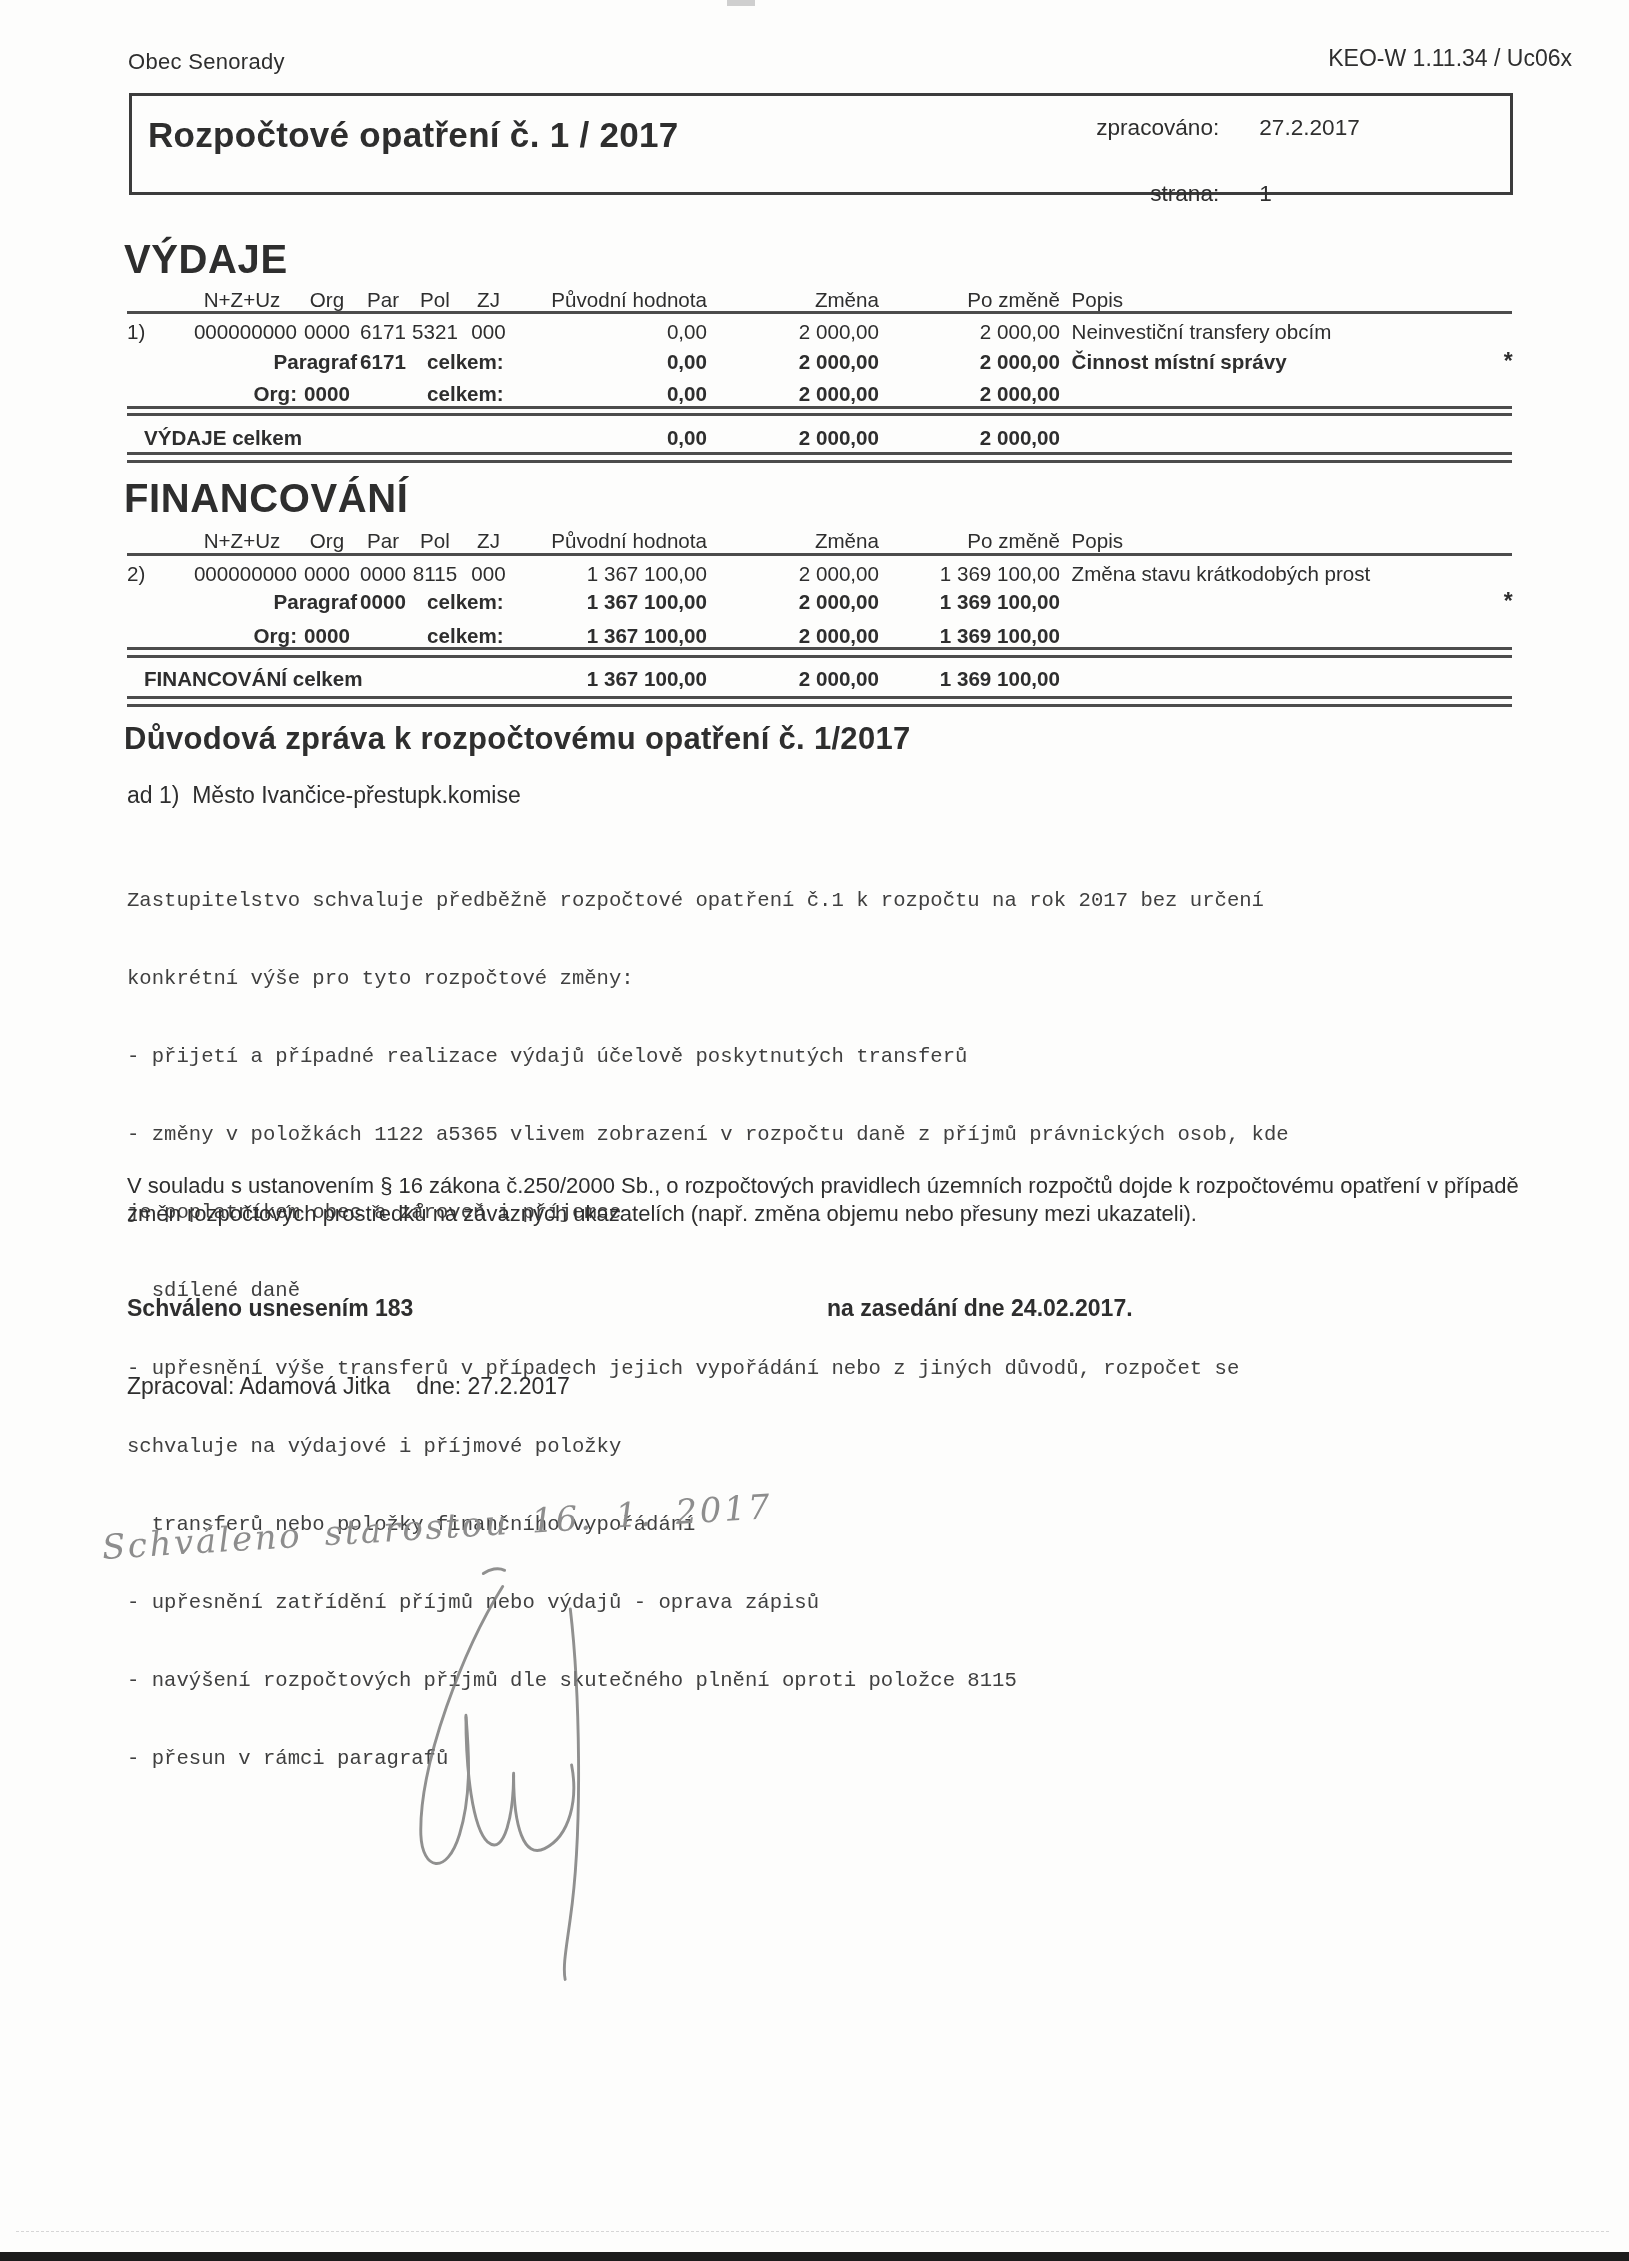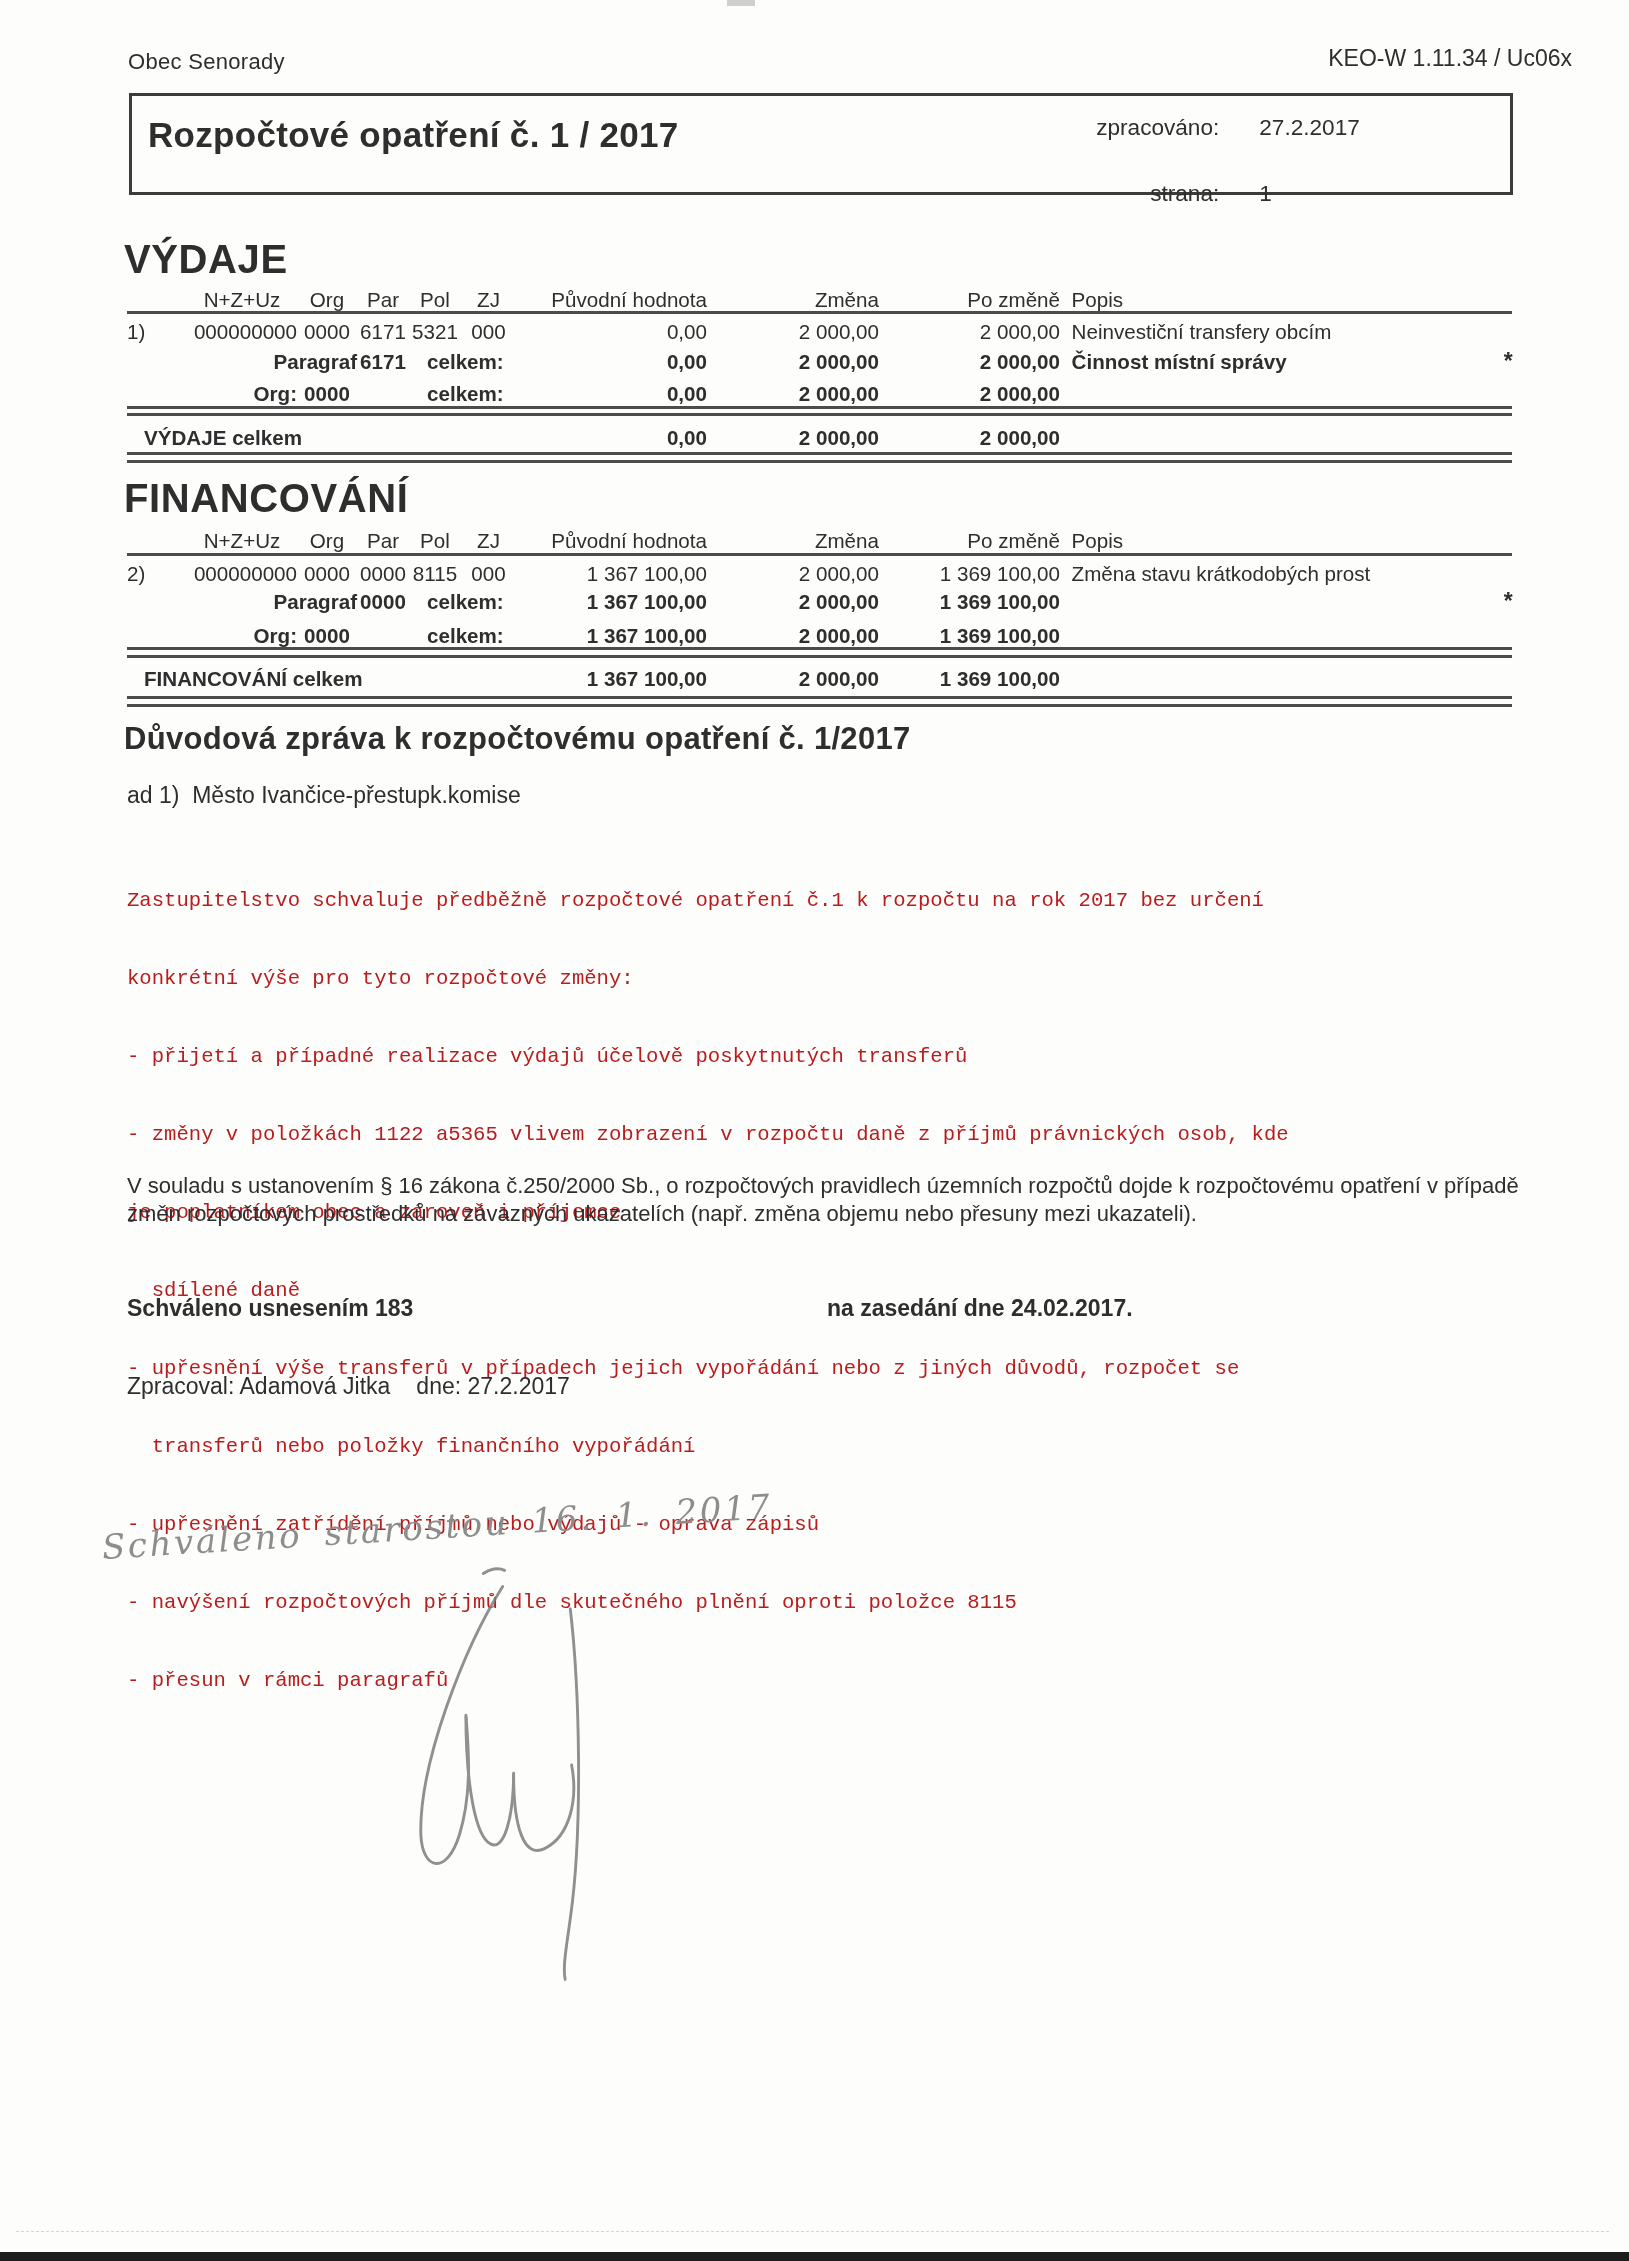--- a/index.html
+++ b/index.html
@@ -45,21 +45,21 @@
   .star{grid-column:12;text-align:right;font-size:23px;}
   .colpuv{grid-column:7;}
   .colzm{grid-column:8;}
   .colpo{grid-column:9;}
   .rule{position:absolute;left:127px;width:1385px;height:2.6px;background:#4c4c4c;}
   
   .rep-head{font-size:31px;font-weight:bold;letter-spacing:0.3px;}
   .ad1{font-size:23px;white-space:pre;}
   .mono{
     font-family:"Liberation Mono","DejaVu Sans Mono",monospace;
-    font-size:20.6px;line-height:26px;white-space:pre;color:#b91c1c;
+    font-size:20.6px;line-height:26px;white-space:pre;color:#404040;
   }
   .para{font-size:22px;line-height:28px;width:1393px;}
   .approve{font-size:23px;font-weight:bold;}
   .zprac{font-size:23px;}
   .zprac .gap{display:inline-block;width:26px;}
   
   .handnote{
     top:1527px;left:102px;
     font-family:"DejaVu Serif",serif;font-style:italic;
     font-size:34px;color:#8d8d8d;
@@ -225,20 +225,21 @@
   <div class="abs ad1" style="top:782px;left:127px;">ad 1)  Město Ivančice-přestupk.komise</div>
 
   <div class="abs mono" style="top:836px;left:127px;">
     <div>Zastupitelstvo schvaluje předběžně rozpočtové opatření č.1 k rozpočtu na rok 2017 bez určení</div>
     <div>konkrétní výše pro tyto rozpočtové změny:</div>
     <div>- přijetí a případné realizace výdajů účelově poskytnutých transferů</div>
     <div>- změny v položkách 1122 a5365 vlivem zobrazení v rozpočtu daně z příjmů právnických osob, kde</div>
     <div>je poplatníkem obec a zároveň i příjemce</div>
     <div>  sdílené daně</div>
     <div>- upřesnění výše transferů v případech jejich vypořádání nebo z jiných důvodů, rozpočet se</div>
+    <div>schvaluje na výdajové i příjmové položky</div>
     <div>  transferů nebo položky finančního vypořádání</div>
     <div>- upřesnění zatřídění příjmů nebo výdajů - oprava zápisů</div>
     <div>- navýšení rozpočtových příjmů dle skutečného plnění oproti položce 8115</div>
     <div>- přesun v rámci paragrafů</div>
   </div>
 
   <div class="abs para" style="top:1172px;left:127px;">V souladu s ustanovením § 16 zákona č.250/2000 Sb., o rozpočtových pravidlech územních rozpočtů dojde k rozpočtovému opatření v případě změn rozpočtových prostředků na závazných ukazatelích (např. změna objemu nebo přesuny mezi ukazateli).</div>
 
   <div class="abs approve" style="top:1295px;left:127px;">Schváleno usnesením 183</div>
   <div class="abs approve" style="top:1295px;left:827px;">na zasedání dne 24.02.2017.</div>

